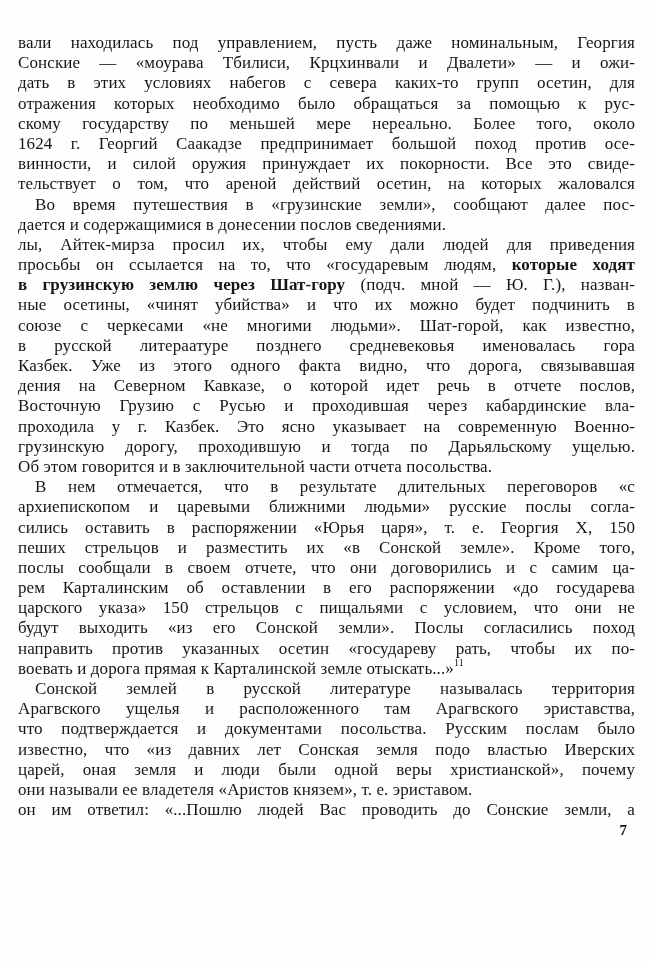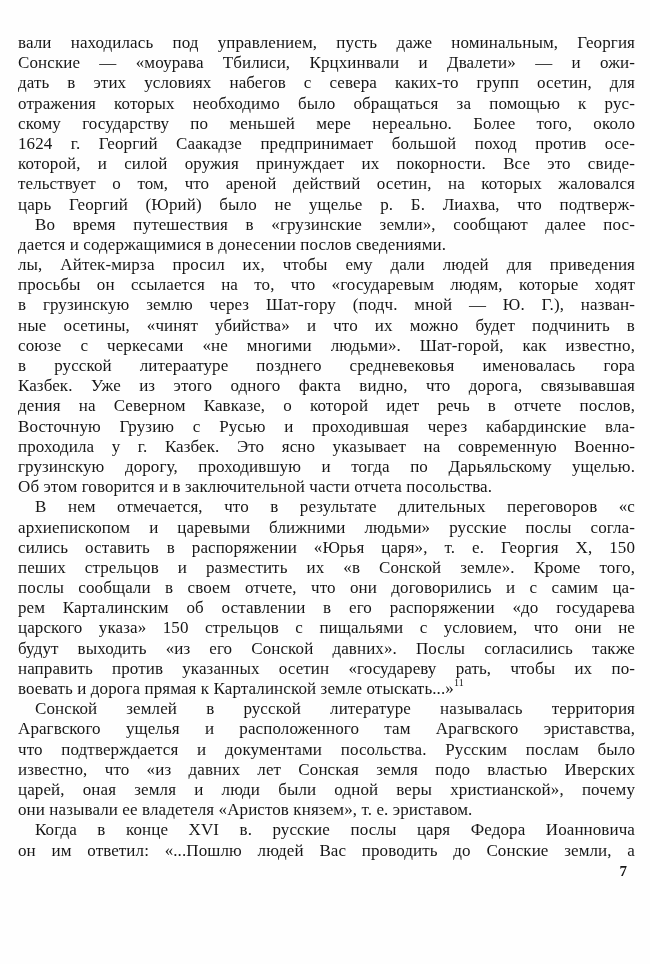--- a/index.html
+++ b/index.html
@@ -25,21 +25,21 @@
     text-align-last: justify;
     letter-spacing: 0.1px;
   }
   .text-block .line.lastline {
     text-align-last: left;
   }
   .text-block .line.indent {
     text-indent: 17px;
   }
   .bold {
-    font-weight: 400;
+    font-weight: 700;
   }
   sup {
     font-size: 10px;
     line-height: 0;
     position: relative;
     top: -1px;
     vertical-align: super;
   }
   .pagenum {
     margin-top: 2px;
@@ -53,23 +53,22 @@
 <body style="background: rgb(254, 254, 254);">
 
 <div class="page" style="color: rgb(22, 22, 22);">
   <div class="text-block">
       <div class="line"><span>вали находилась под управлением, пусть даже номинальным, Георгия</span></div>
       <div class="line"><span>Сонские — «моурава Тбилиси, Крцхинвали и Двалети» — и ожи-</span></div>
       <div class="line"><span>дать в этих условиях набегов с севера каких-то групп осетин, для</span></div>
       <div class="line"><span>отражения которых необходимо было обращаться за помощью к рус-</span></div>
       <div class="line"><span>скому государству по меньшей мере нереально. Более того, около</span></div>
       <div class="line"><span>1624 г. Георгий Саакадзе предпринимает большой поход против осе-</span></div>
-      <div class="line"><span>которой, и силой оружия принуждает их покорности. Все это свиде-</span></div>
+      <div class="line"><span>винности, и силой оружия принуждает их покорности. Все это свиде-</span></div>
       <div class="line"><span>тельствует о том, что ареной действий осетин, на которых жаловался</span></div>
-      <div class="line"><span>царь Георгий (Юрий) было не ущелье р. Б. Лиахва, что подтверж-</span></div>
       <div class="line indent"><span>Во время путешествия в «грузинские земли», сообщают далее пос-</span></div>
       <div class="line lastline"><span>дается и содержащимися в донесении послов сведениями.</span></div>
       <div class="line"><span>лы, Айтек-мирза просил их, чтобы ему дали людей для приведения</span></div>
       <div class="line"><span>просьбы он ссылается на то, что «государевым людям, </span><span class="bold">которые ходят</span></div>
       <div class="line"><span class="bold">в грузинскую землю через Шат-гору</span><span> (подч. мной — Ю. Г.), назван-</span></div>
       <div class="line"><span>ные осетины, «чинят убийства» и что их можно будет подчинить в</span></div>
       <div class="line"><span>союзе с черкесами «не многими людьми». Шат-горой, как известно,</span></div>
       <div class="line"><span>в русской литераатуре позднего средневековья именовалась гора</span></div>
       <div class="line"><span>Казбек. Уже из этого одного факта видно, что дорога, связывавшая</span></div>
       <div class="line"><span>дения на Северном Кавказе, о которой идет речь в отчете послов,</span></div>
@@ -77,26 +76,25 @@
       <div class="line"><span>проходила у г. Казбек. Это ясно указывает на современную Военно-</span></div>
       <div class="line"><span>грузинскую дорогу, проходившую и тогда по Дарьяльскому ущелью.</span></div>
       <div class="line lastline"><span>Об этом говорится и в заключительной части отчета посольства.</span></div>
       <div class="line indent"><span>В нем отмечается, что в результате длительных переговоров «с</span></div>
       <div class="line"><span>архиепископом и царевыми ближними людьми» русские послы согла-</span></div>
       <div class="line"><span>сились оставить в распоряжении «Юрья царя», т. е. Георгия X, 150</span></div>
       <div class="line"><span>пеших стрельцов и разместить их «в Сонской земле». Кроме того,</span></div>
       <div class="line"><span>послы сообщали в своем отчете, что они договорились и с самим ца-</span></div>
       <div class="line"><span>рем Карталинским об оставлении в его распоряжении «до государева</span></div>
       <div class="line"><span>царского указа» 150 стрельцов с пищальями с условием, что они не</span></div>
-      <div class="line"><span>будут выходить «из его Сонской давних». Послы согласились также</span></div>
+      <div class="line"><span>будут выходить «из его Сонской земли». Послы согласились поход</span></div>
       <div class="line"><span>направить против указанных осетин «государеву рать, чтобы их по-</span></div>
       <div class="line lastline"><span>воевать и дорога прямая к Карталинской земле отыскать...»</span><sup>11</sup></div>
       <div class="line indent"><span>Сонской землей в русской литературе называлась территория</span></div>
       <div class="line"><span>Арагвского ущелья и расположенного там Арагвского эриставства,</span></div>
       <div class="line"><span>что подтверждается и документами посольства. Русским послам было</span></div>
       <div class="line"><span>известно, что «из давних лет Сонская земля подо властью Иверских</span></div>
       <div class="line"><span>царей, оная земля и люди были одной веры христианской», почему</span></div>
       <div class="line lastline"><span>они называли ее владетеля «Аристов князем», т. е. эриставом.</span></div>
-      <div class="line indent"><span>Когда в конце XVI в. русские послы царя Федора Иоанновича</span></div>
       <div class="line"><span>он им ответил: «...Пошлю людей Вас проводить до Сонские земли, а</span></div>
     </div>
   <div class="pagenum">7</div>
 </div>
 
 </body></html>

